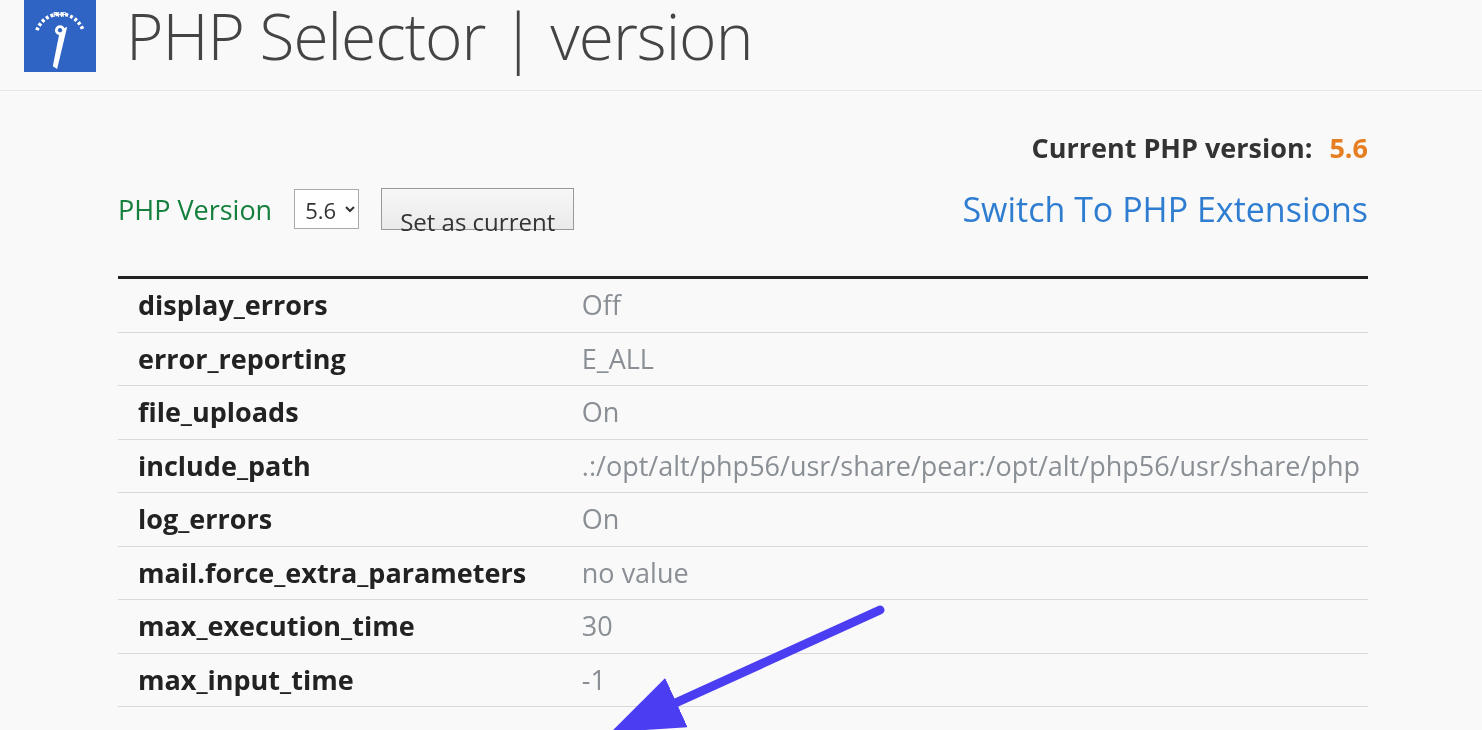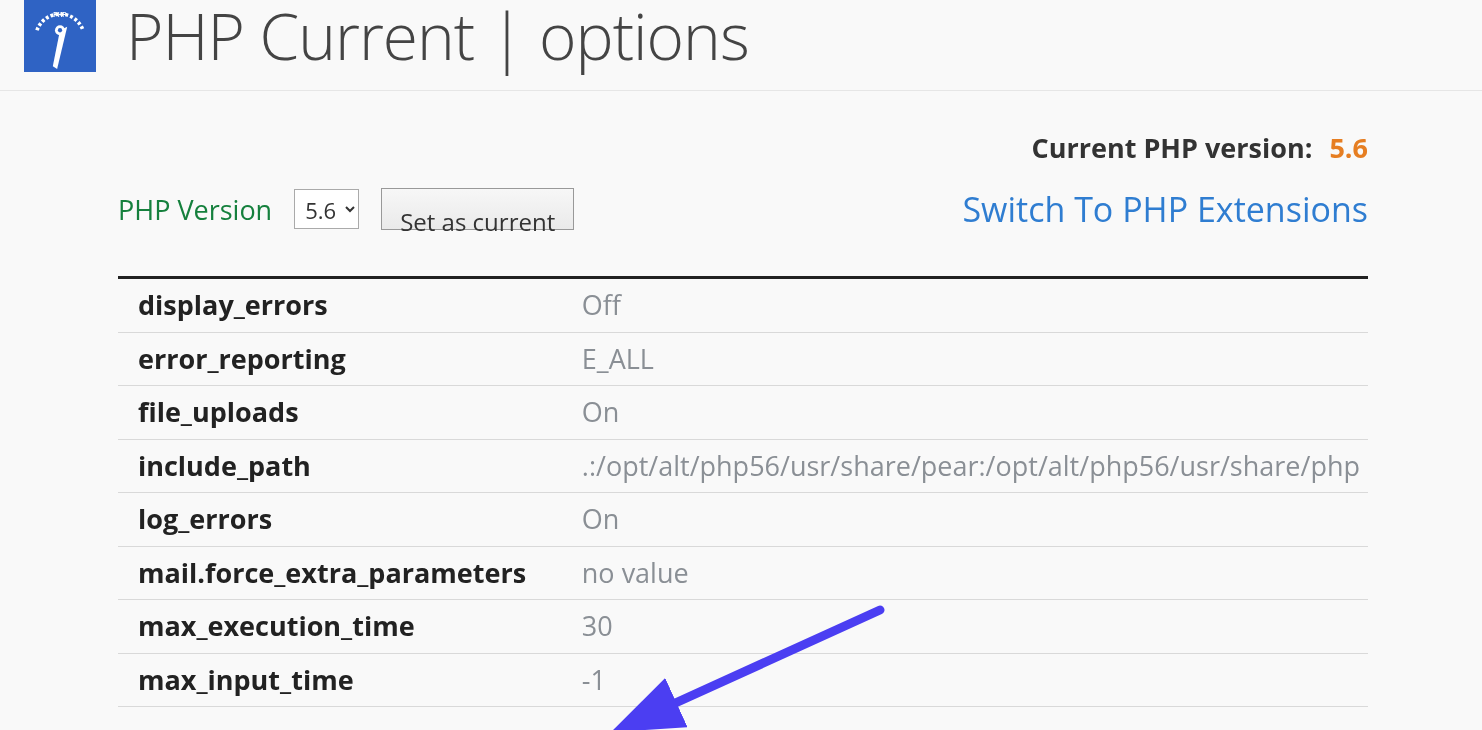--- a/index.html
+++ b/index.html
@@ -137,21 +137,21 @@
 
       <path d="M18 42 A 34 34 0 0 1 82 42" fill="none" stroke="#ffffff" stroke-width="5" stroke-dasharray="4 3"></path>
 
       <text x="50" y="24" font-size="9" text-anchor="middle" fill="#ffffff" font-family="Arial" font-weight="bold">PHP</text>
 
       <polygon points="50,42 60,37 46,96 40,92" fill="#ffffff"></polygon>
       <circle cx="50" cy="42" r="7" fill="#ffffff"></circle>
       <circle cx="50" cy="42" r="3" fill="#2f63c4"></circle>
     </svg>
   </div>
-  <h1 class="page-title">PHP Current | options</h1>
+  <h1 class="page-title">PHP Selector | version</h1>
 </div>
 
 <div class="content">
 
   <div class="row-current">
     <span>Current PHP version:</span>
     <span class="value">5.6</span>
   </div>
 
   <div class="row-selector">

